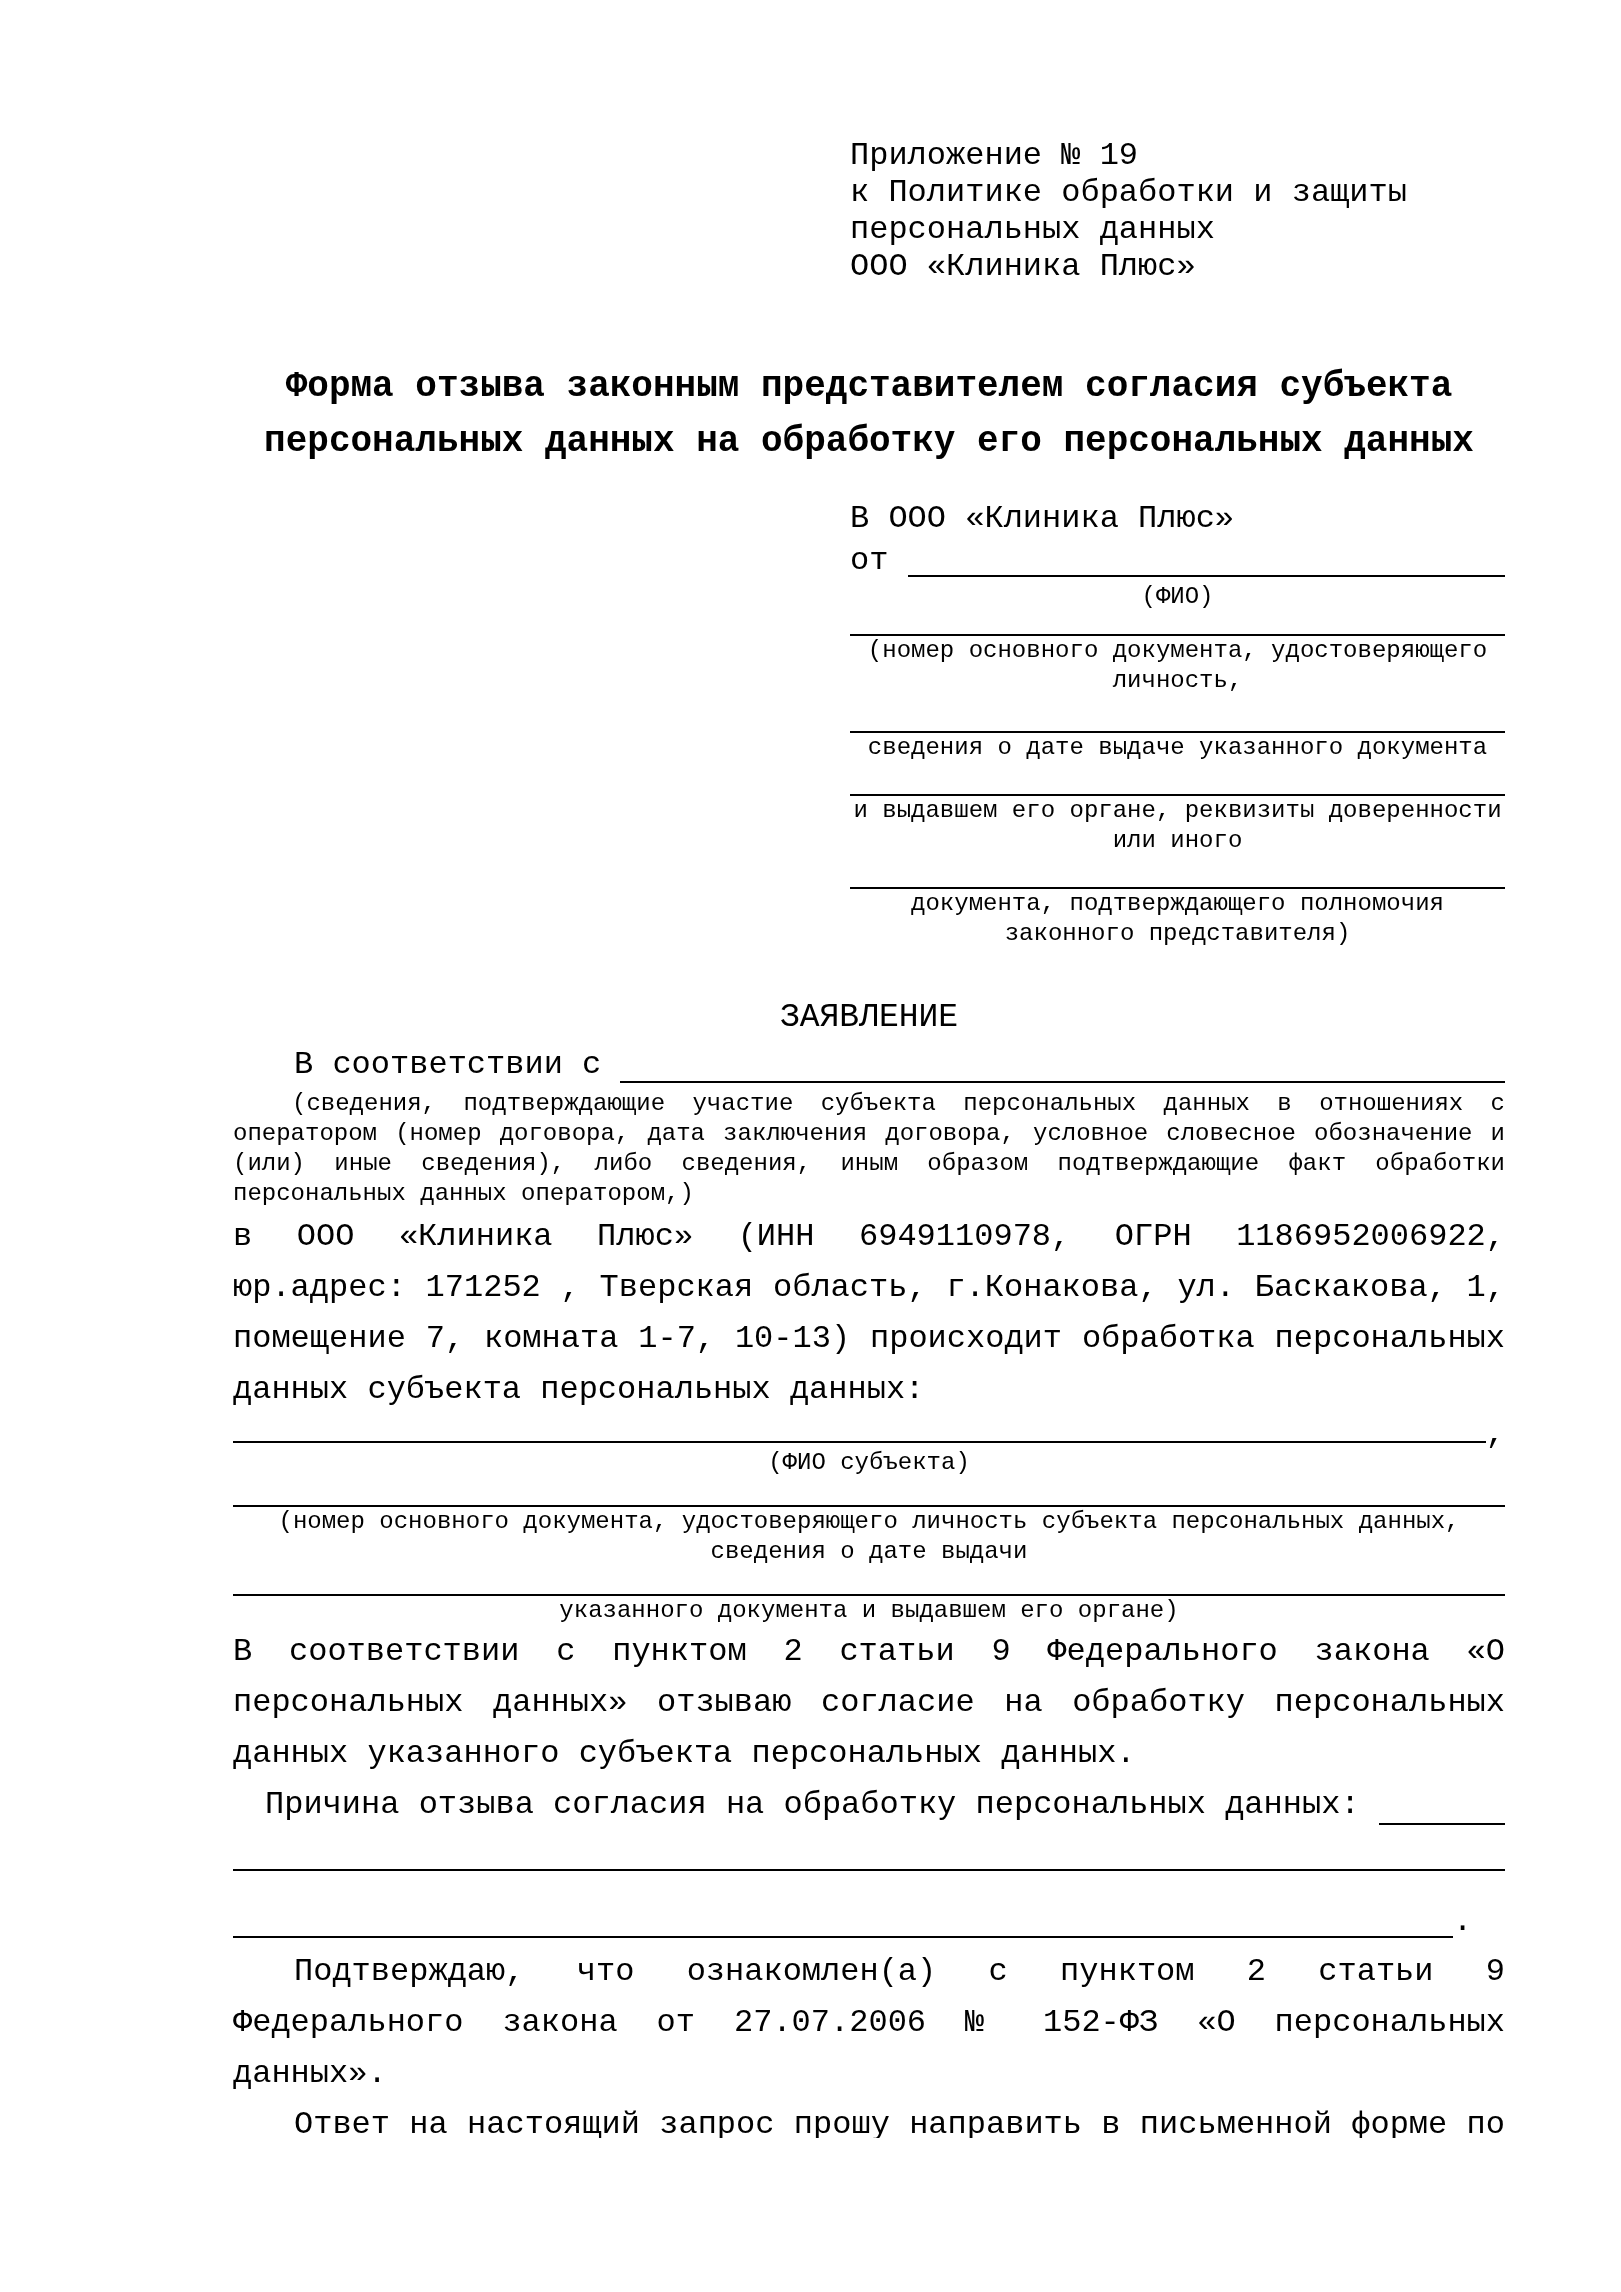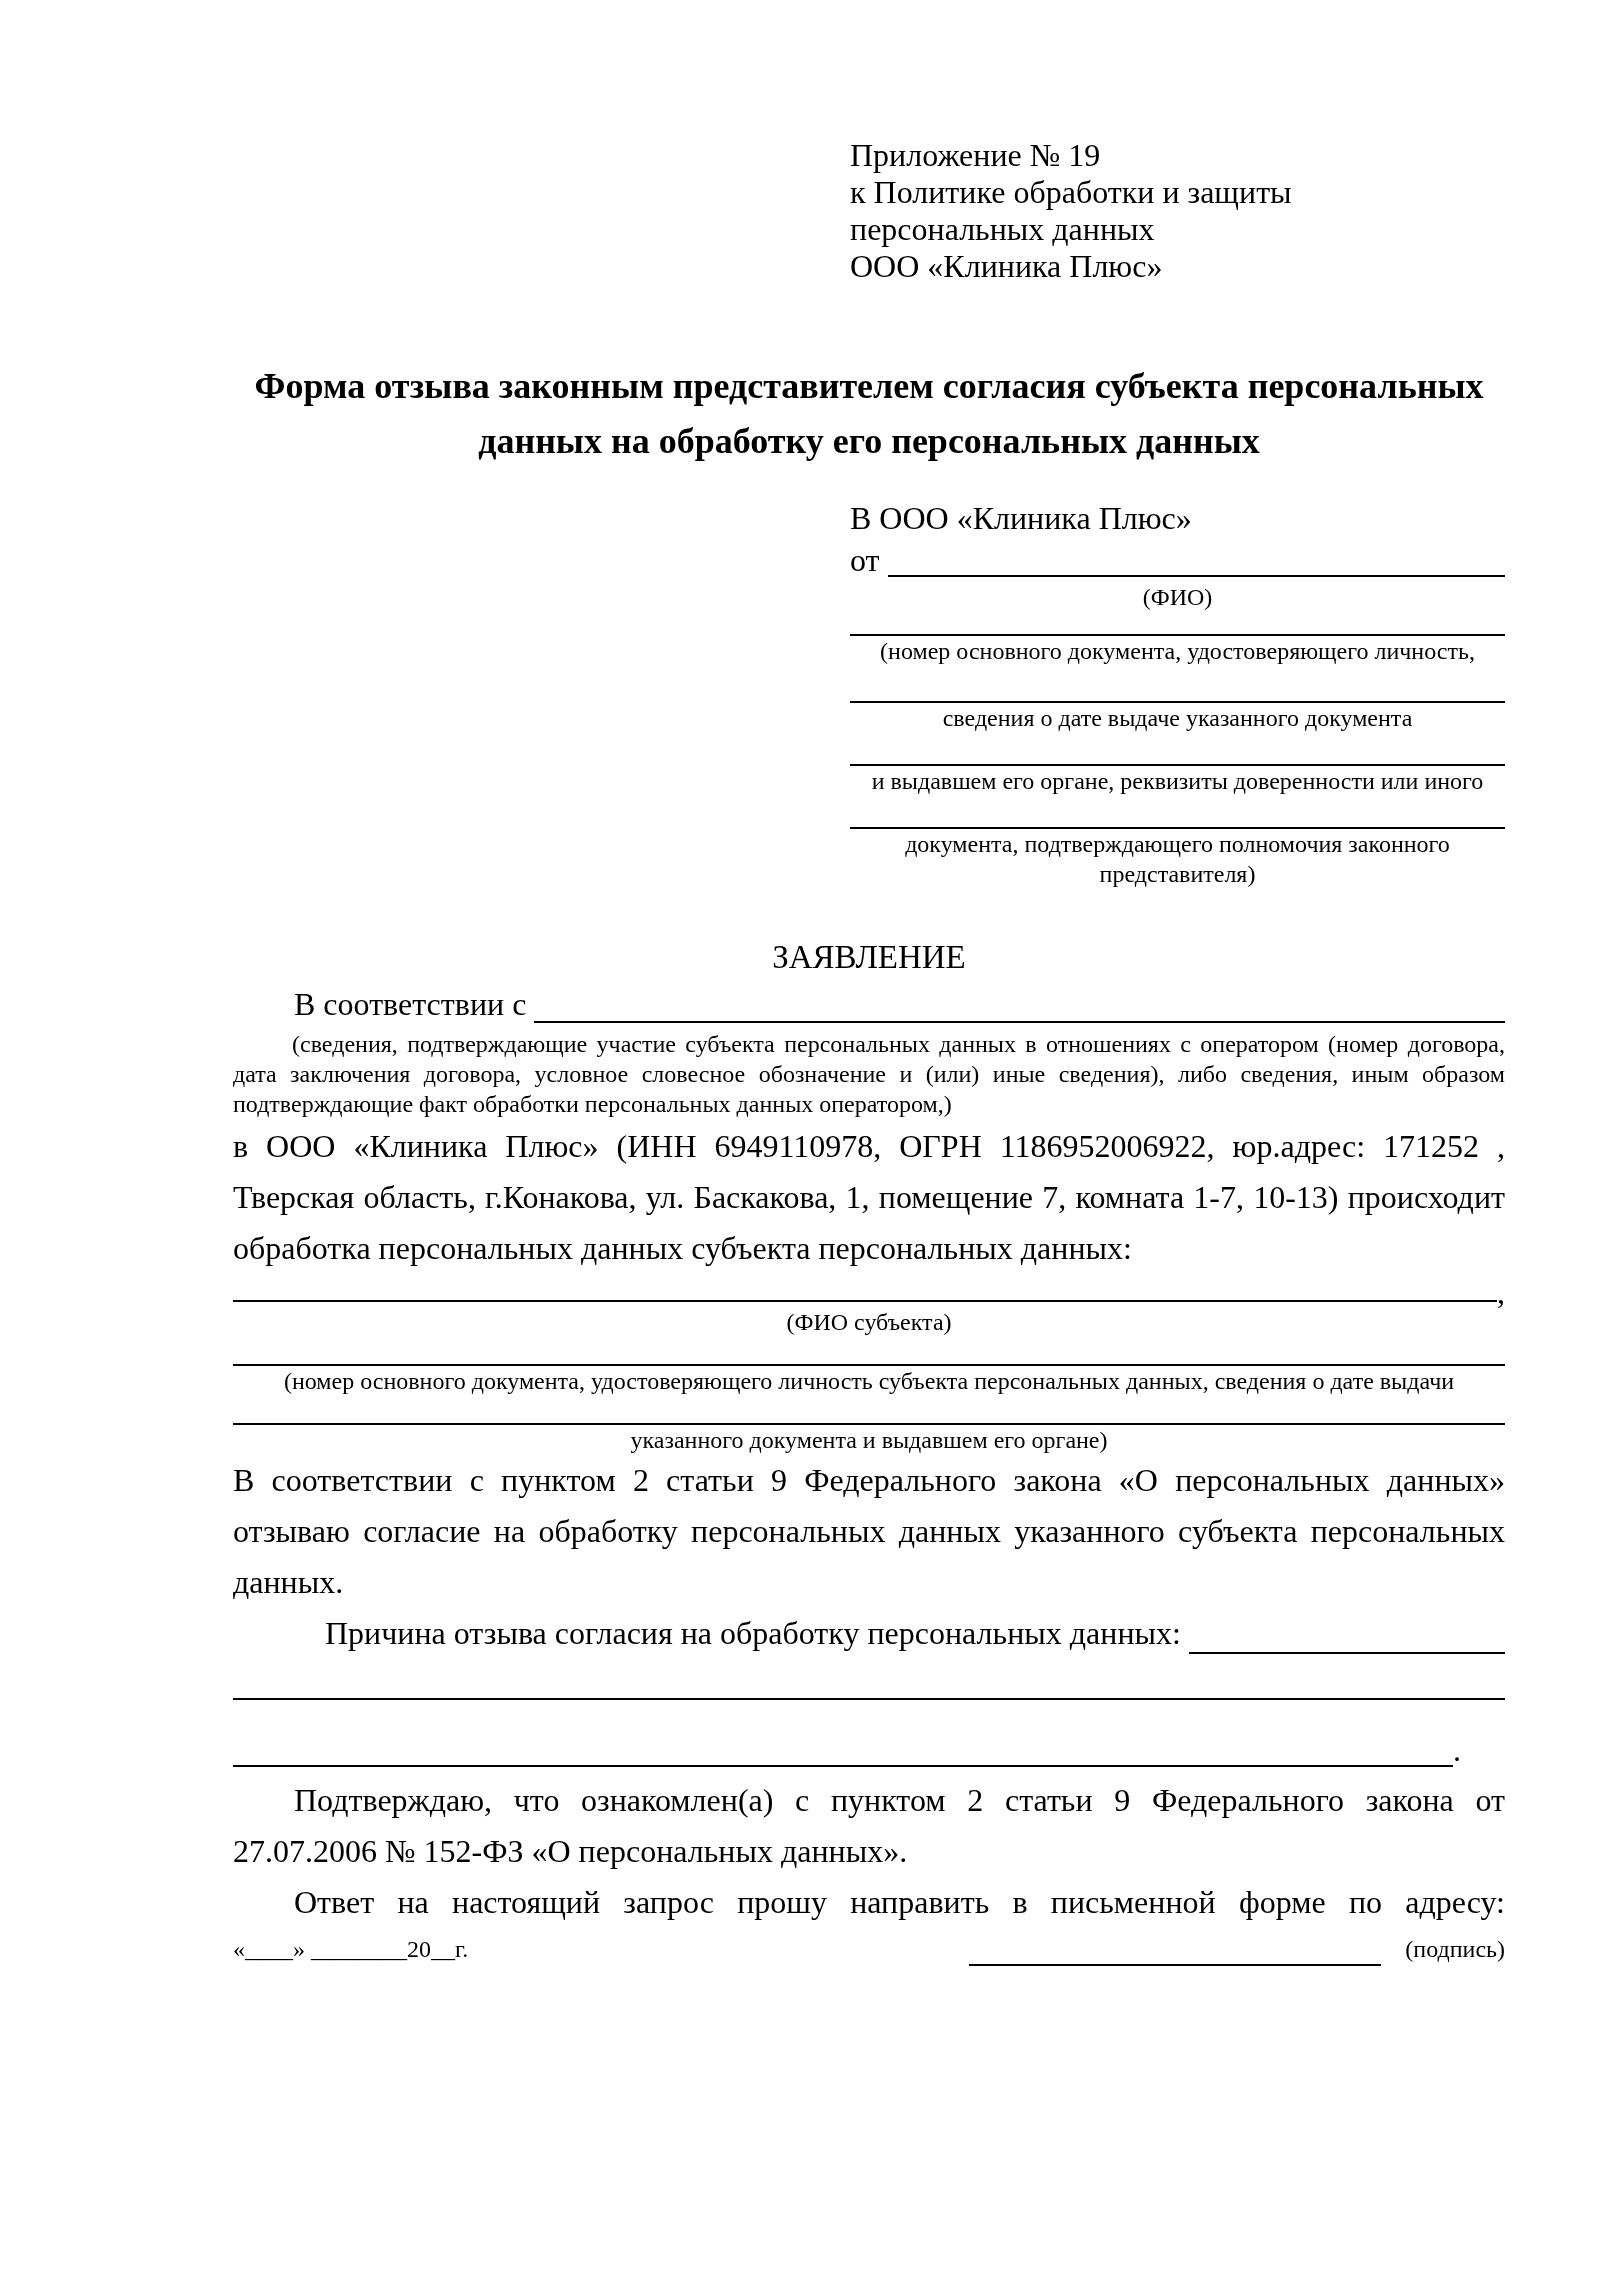--- a/index.html
+++ b/index.html
@@ -3,21 +3,21 @@
 <meta charset="utf-8">
 <style>
   * { margin: 0; padding: 0; box-sizing: border-box; }
   html, body { background: #ffffff; }
   .page {
     position: relative;
     width: 1621px;
     height: 2138px;
     background: #ffffff;
     color: #000000;
-    font-family: Liberation Serif, serif;
+    font-family: Liberation Mono, monospace;
     padding: 0 116px 0 233px;
     overflow: hidden;
   }
   .main-text { font-size: 32px; line-height: 51px; }
   .justify { text-align: justify; }
   .small { font-size: 24px; line-height: 30px; }
   .center { text-align: center; }
 
   .appendix {
     margin-top: 137px;
@@ -64,21 +64,21 @@
 
   .operator-par { margin-top: 2px; }
 
   .blank-comma-row { display: flex; align-items: flex-end; font-size: 32px; line-height: 29px; margin-top: 3.9px; }
   .blank-period-row { display: flex; align-items: flex-end; font-size: 32px; line-height: 43px; margin-top: 29px; }
   .blank-period-row .blank-grow { flex: 0 0 auto; width: 1220px; }
 
   .mid-blank { border-bottom: 2px solid #000; height: 29px; }
 
   .reason-row { display: flex; align-items: flex-end; font-size: 32px; line-height: 51px; }
-  .reason-row .lbl { margin-left: 92px; white-space: pre; }
+  .reason-row .lbl { margin-left: 32px; white-space: pre; }
 
   .full-blank-1 { margin-top: 33px; border-bottom: 2px solid #000; height: 7.8px; }
 
   .confirm-par { margin-top: 3px; text-indent: 61px; }
 
   .reply-line1 { text-indent: 61px; text-align: justify; text-align-last: justify; }
   .reply-line2 { display: flex; align-items: flex-end; font-size: 32px; line-height: 51px; }
   .reply-line2 .blank-seg { width: 534px; border-bottom: 2px solid #000; margin-bottom: 4.9px; }
 
   .bottom-row {

